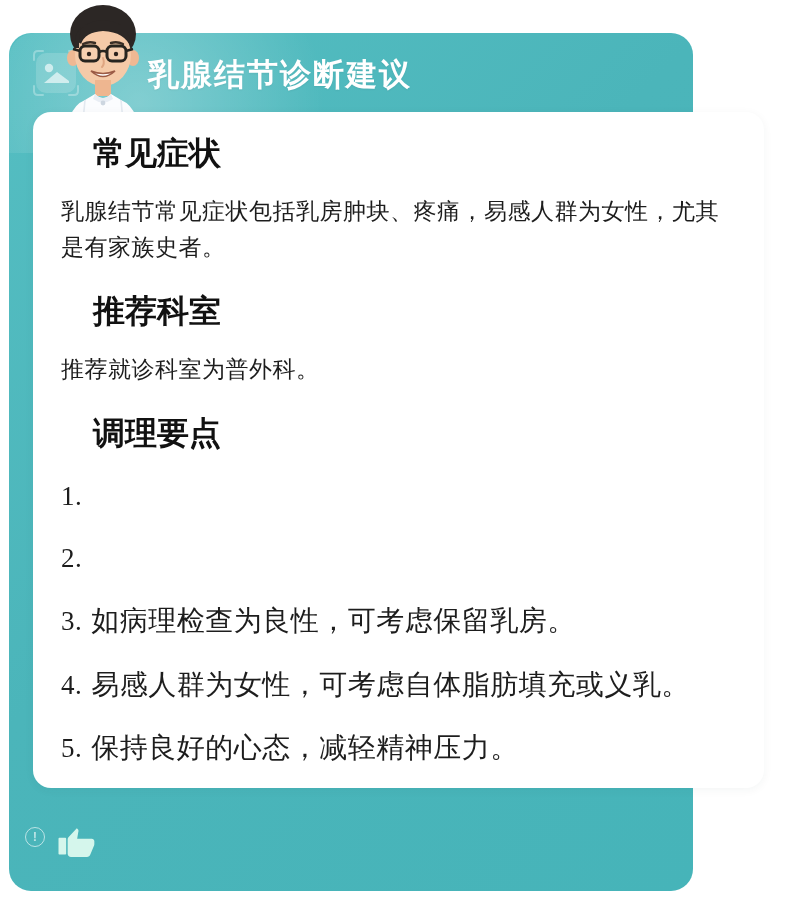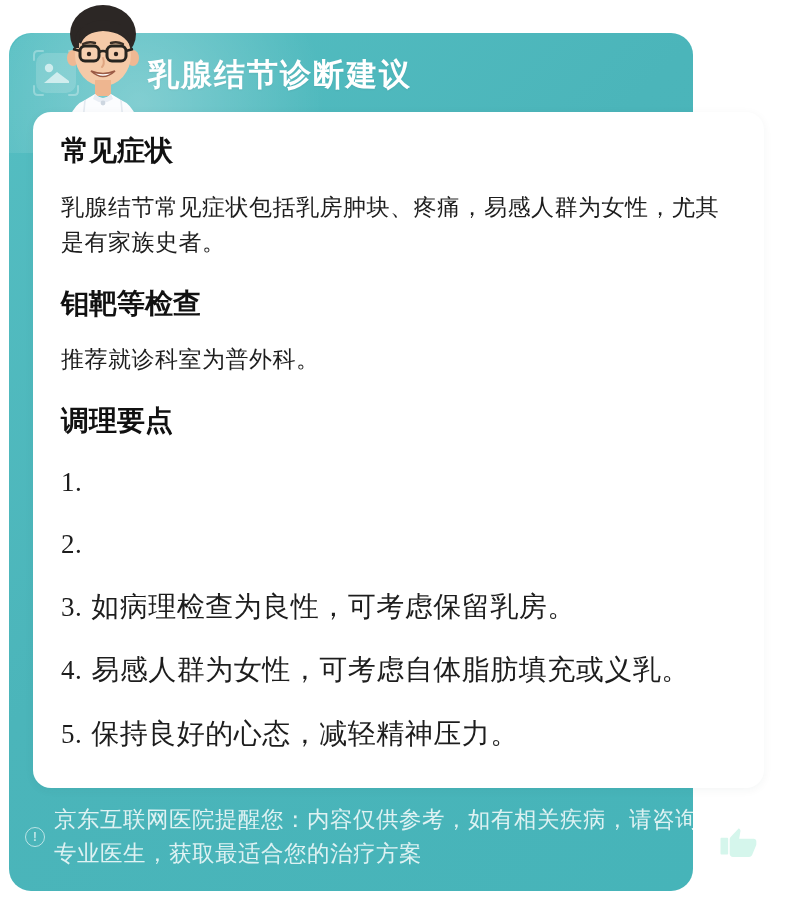--- a/index.html
+++ b/index.html
@@ -57,25 +57,26 @@
   .card {
     position: absolute;
     left: 24px; top: 79px;   
     width: 731px; height: 676px;
     background: #ffffff;
     border-radius: 18px;
     padding: 22px 28px 0 28px;
     box-shadow: 0 2px 10px rgba(0,60,60,0.05);
   }
   .card h2 {
-    font-size: 28px;
+    font-size: 32px;
     font-weight: bold;
     color: #111111;
     margin-top: 26px;
     line-height: 1.2;
+    margin-left: 32px;
   }
   .card h2:first-child { margin-top: 0; }
   .card p {
     font-size: 23px;
     color: #1d1d1d;
     margin-top: 22px;
     line-height: 1.55;
     letter-spacing: 0.5px;
   }
   .advice-list { margin-top: 6px; }
@@ -186,21 +187,21 @@
         <path d="M30 100 Q28 120 26 150 M66 100 Q68 120 70 150" stroke="#e3e9f0" stroke-width="1.6" fill="none"></path>
       </svg>
     </div>
 
     <div class="header-title">乳腺结节诊断建议</div>
 
     <div class="card">
       <h2>常见症状</h2>
       <p>乳腺结节常见症状包括乳房肿块、疼痛，易感人群为女性，尤其是有家族史者。</p>
 
-      <h2>钼靶等检查</h2>
+      <h2>推荐科室</h2>
       <p>推荐就诊科室为普外科。</p>
 
       <h2>调理要点</h2>
       <div class="advice-list">
         <div class="advice-item">
           <span class="advice-num">1.</span>
         </div>
         <div class="advice-item">
           <span class="advice-num">2.</span>
         </div>
@@ -214,21 +215,20 @@
         </div>
         <div class="advice-item">
           <span class="advice-num">5.</span>
           <span>保持良好的心态，减轻精神压力。</span>
         </div>
       </div>
     </div>
 
     <div class="footer">
       <div class="alert-icon">!</div>
-      <div class="footer-text">京东互联网医院提醒您：内容仅供参考，如有相关疾病，请咨询专业医生，获取最适合您的治疗方案</div>
       <div class="thumb-icon">
         <svg width="40" height="40" viewBox="0 0 24 24">
           <path fill="#d5f6ec" d="M2 9.5h3.6c.3 0 .5.2.5.5v9c0 .3-.2.5-.5.5H2c-.3 0-.5-.2-.5-.5v-9c0-.3.2-.5.5-.5zM21.5 10c.8 0 1.5.7 1.5 1.5v1.7c0 .2 0 .5-.1.7l-2.3 5.6c-.3.9-1.1 1.5-2 1.5H9c-1.1 0-2-.9-2-2v-8.6c0-.5.2-1 .6-1.4l4.9-5.2.6.6c.3.3.4.7.4 1.1l-.1.3-.7 4.2h8.8z"></path>
         </svg>
       </div>
     </div>
   </div>
 </div>
 
 </body></html>

